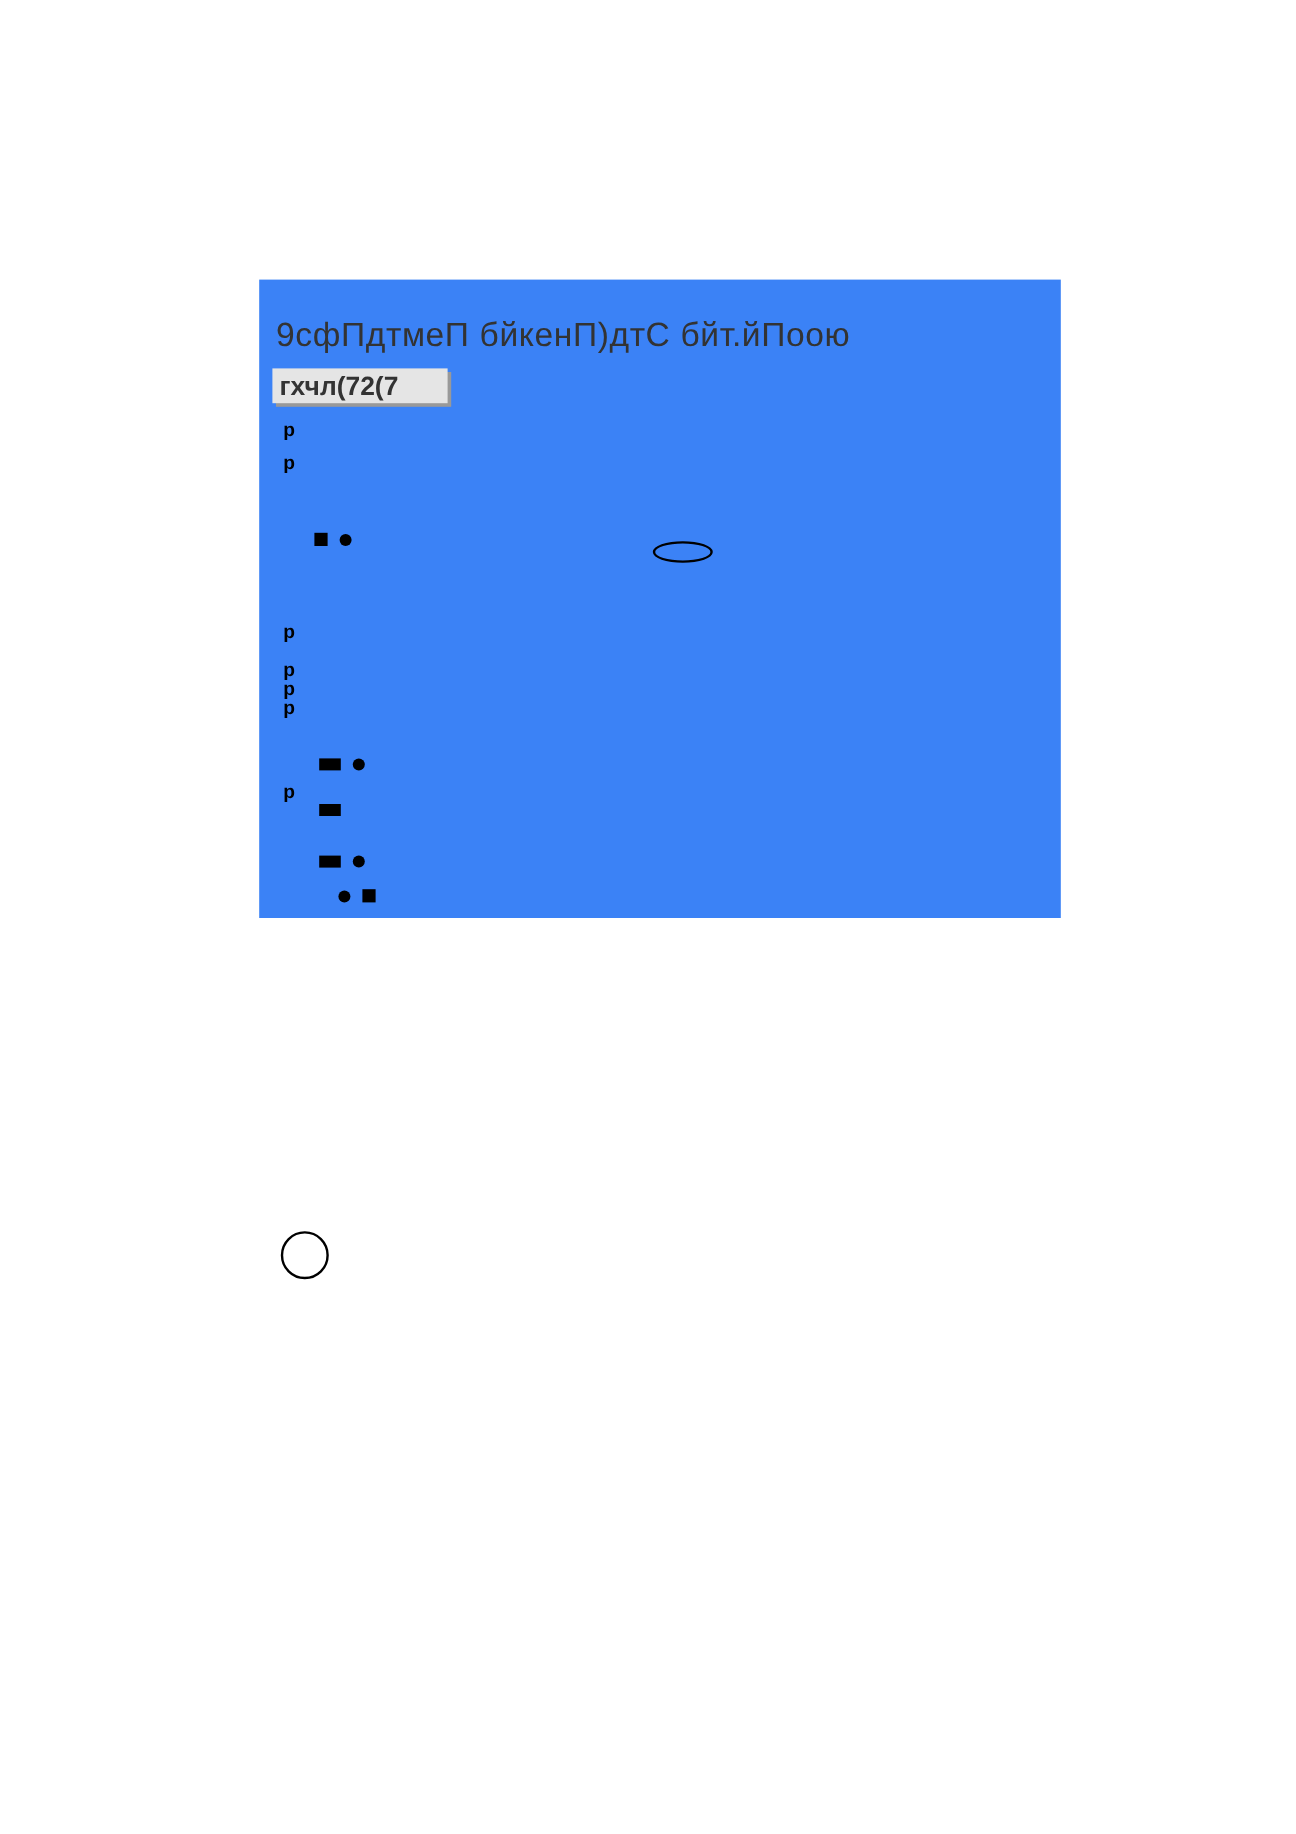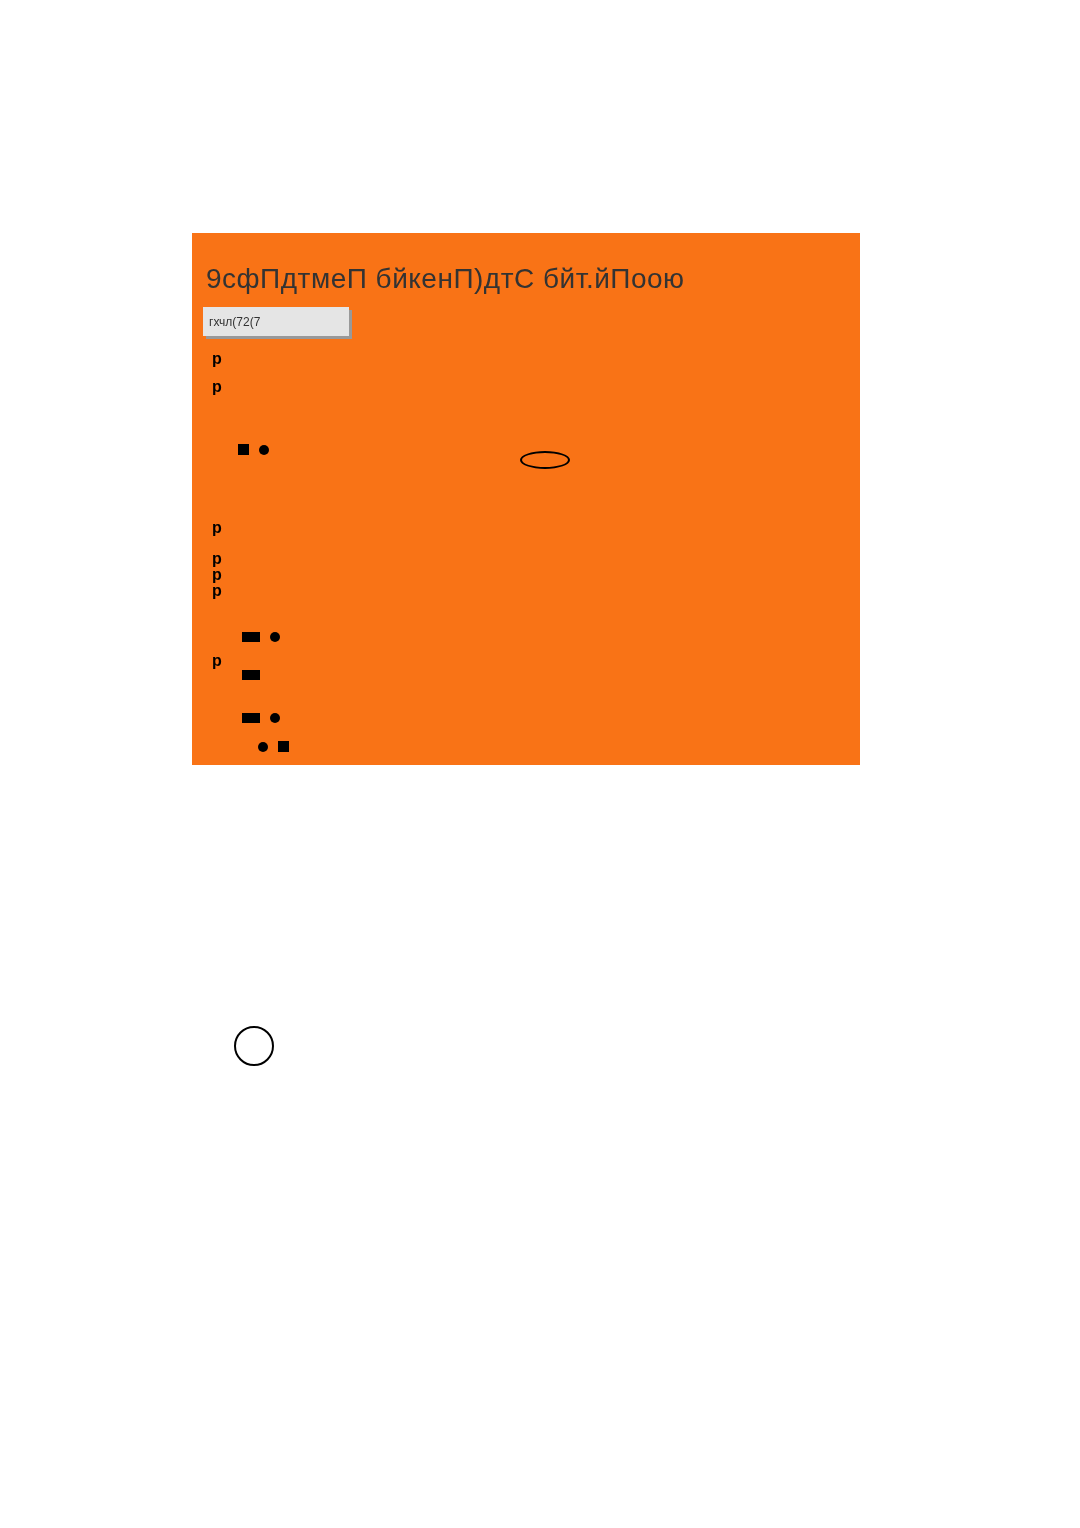--- a/index.html
+++ b/index.html
@@ -5,25 +5,25 @@
     * { margin: 0; padding: 0; box-sizing: border-box; }
     body {
       width: 1080px;
       height: 1528px;
       background: #ffffff;
       font-family: Arial, sans-serif;
       position: relative;
     }
     .gray-box {
       position: absolute;
-      left: 192px;
+      left: 216px;
       top: 233px;
       width: 668px;
       height: 532px;
-      background: #f97316;
+      background: #3b82f6;
     }
     .title {
       position: absolute;
       left: 14px;
       top: 30px;
       font-size: 28px;
       font-weight: normal;
       color: #333;
       letter-spacing: 0.5px;
     }
@@ -31,22 +31,23 @@
       position: absolute;
       left: 11px;
       top: 74px;
       width: 146px;
       height: 29px;
       background: #e5e5e5;
       box-shadow: 3px 3px 0 #999;
       display: flex;
       align-items: center;
       padding-left: 6px;
-      font-size: 12px;
+      font-size: 22px;
       color: #333;
+      font-weight: bold;
     }
     .bullet-p {
       position: absolute;
       font-size: 16px;
       font-weight: bold;
       color: #000;
     }
     .bp1 { left: 20px; top: 117px; }
     .bp2 { left: 20px; top: 145px; }
     .bp3 { left: 20px; top: 286px; }

